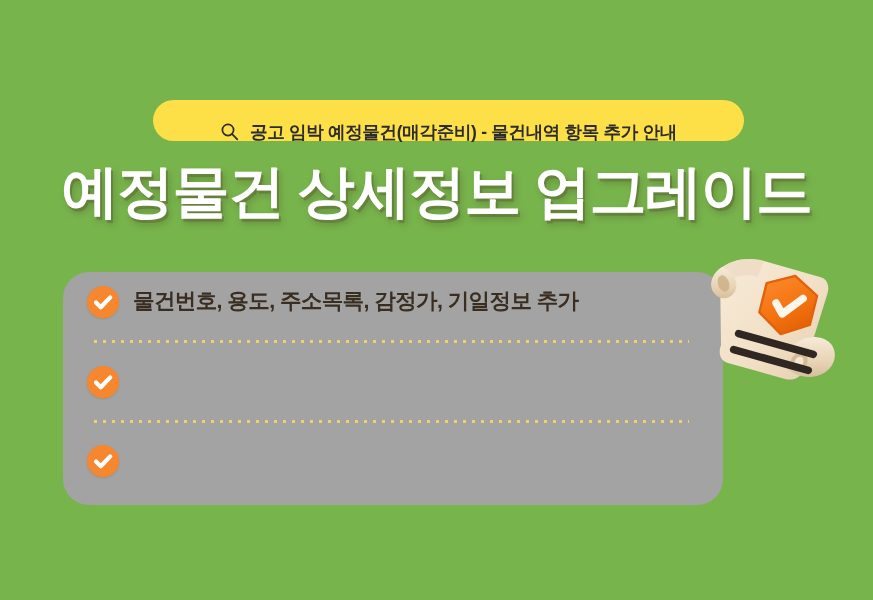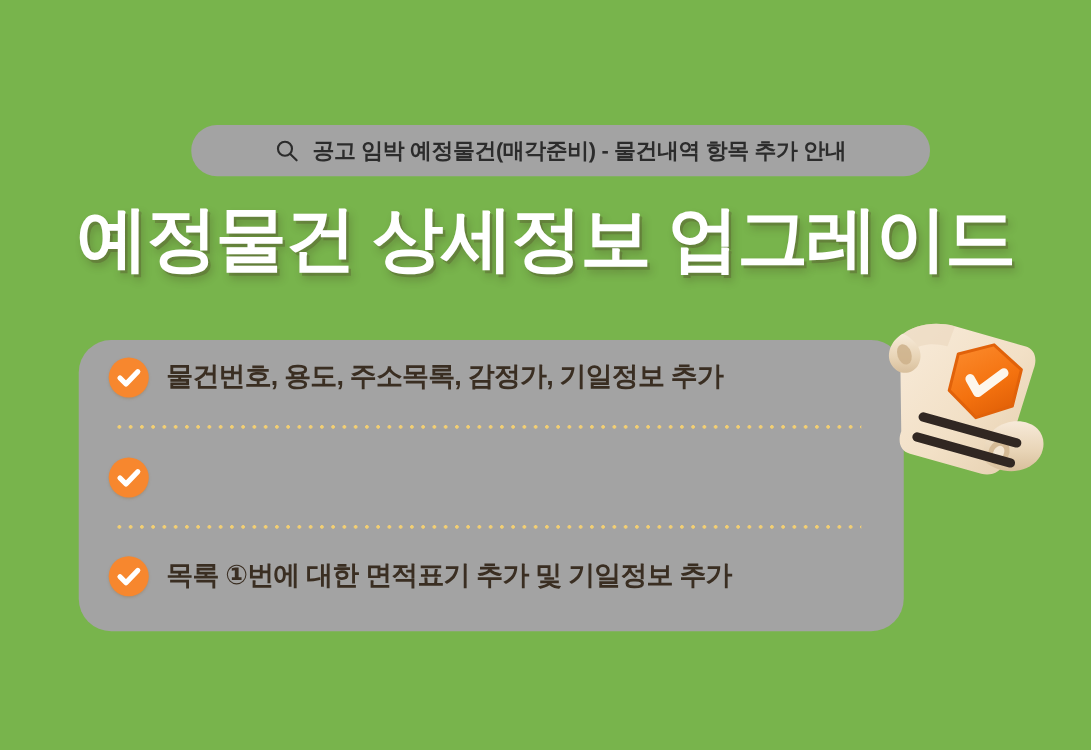--- a/index.html
+++ b/index.html
@@ -21,24 +21,24 @@
     overflow: hidden;
   }
 
   
   #search-pill {
     position: absolute;
     left: 153px;
     top: 100px;
     width: 591px;
     height: 41px;
-    background: #a3a3a3;
+    background: #fde047;
     border-radius: 21px;
     display: flex;
-    align-items: center;
+    align-items: flex-end;
     justify-content: center;
     gap: 11px;
     box-sizing: border-box;
     padding: 0 18px;
   }
   #search-pill .magnifier {
     flex: 0 0 auto;
     width: 19px;
     height: 19px;
     display: block;
@@ -176,21 +176,20 @@
     </div>
 
     <div class="dotted-divider"></div>
 
     <div class="feature-row">
       <span class="check-badge">
         <svg viewBox="0 0 32 32" width="32" height="32" aria-hidden="true">
           <path d="M9 16.4 L13.8 21.2 L23.2 11.4" fill="none" stroke="#ffffff" stroke-width="4.2" stroke-linecap="round" stroke-linejoin="round"></path>
         </svg>
       </span>
-      <span class="feature-text">목록 ①번에 대한 면적표기 추가 및 기일정보 추가</span>
     </div>
 
   </div>
 
   <div id="scroll-illustration">
     <svg viewBox="0 0 165 145" aria-hidden="true">
       <defs>
         <linearGradient id="paperGrad" x1="0" y1="0" x2="1" y2="1">
           <stop offset="0%" stop-color="#f8ebda"></stop>
           <stop offset="55%" stop-color="#f2e0c6"></stop>

